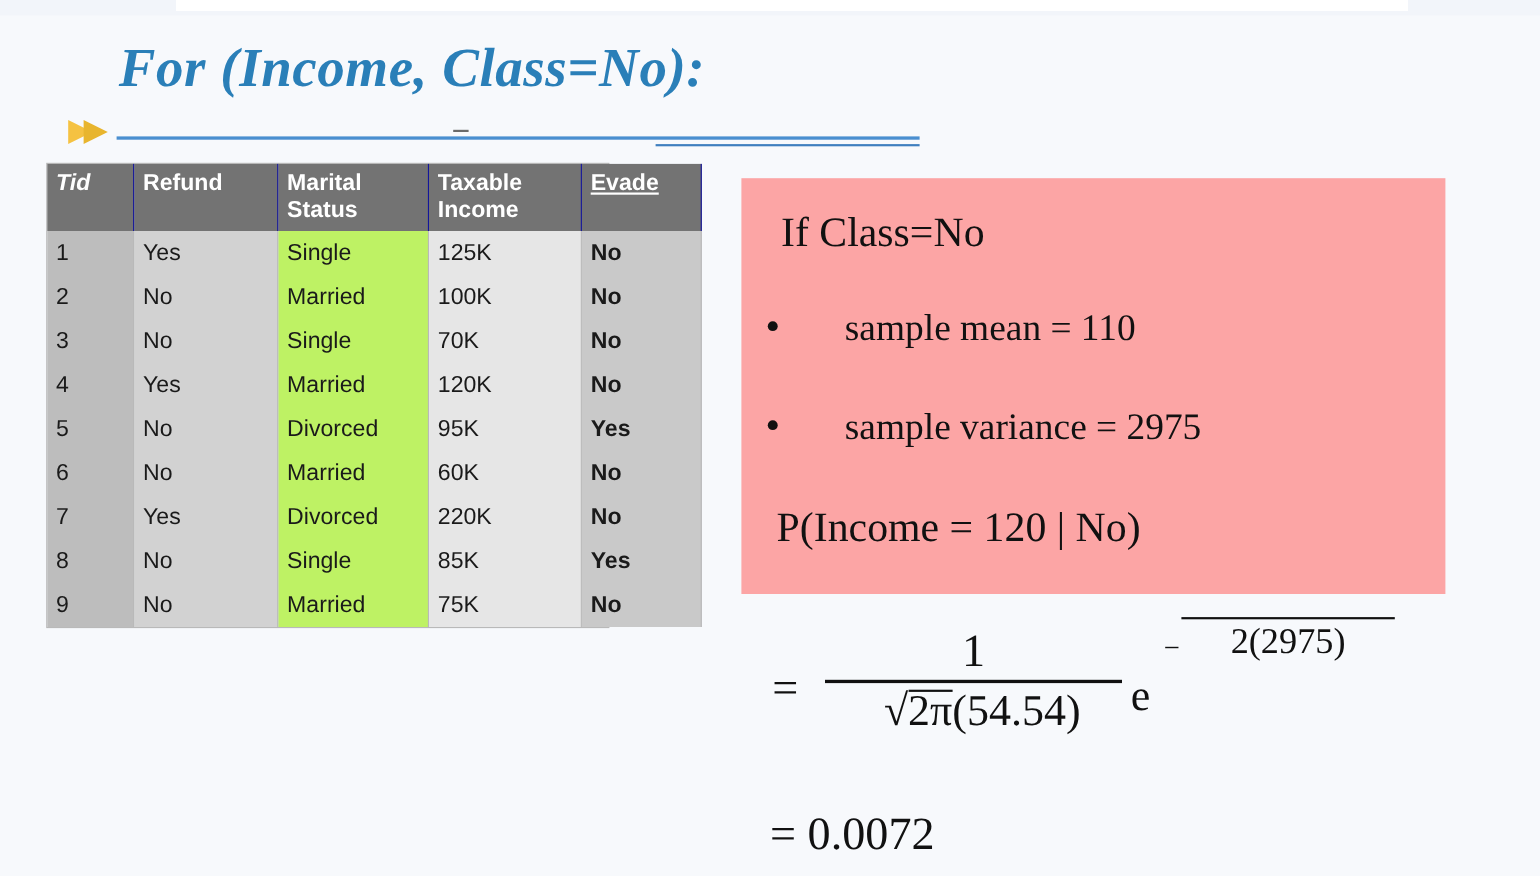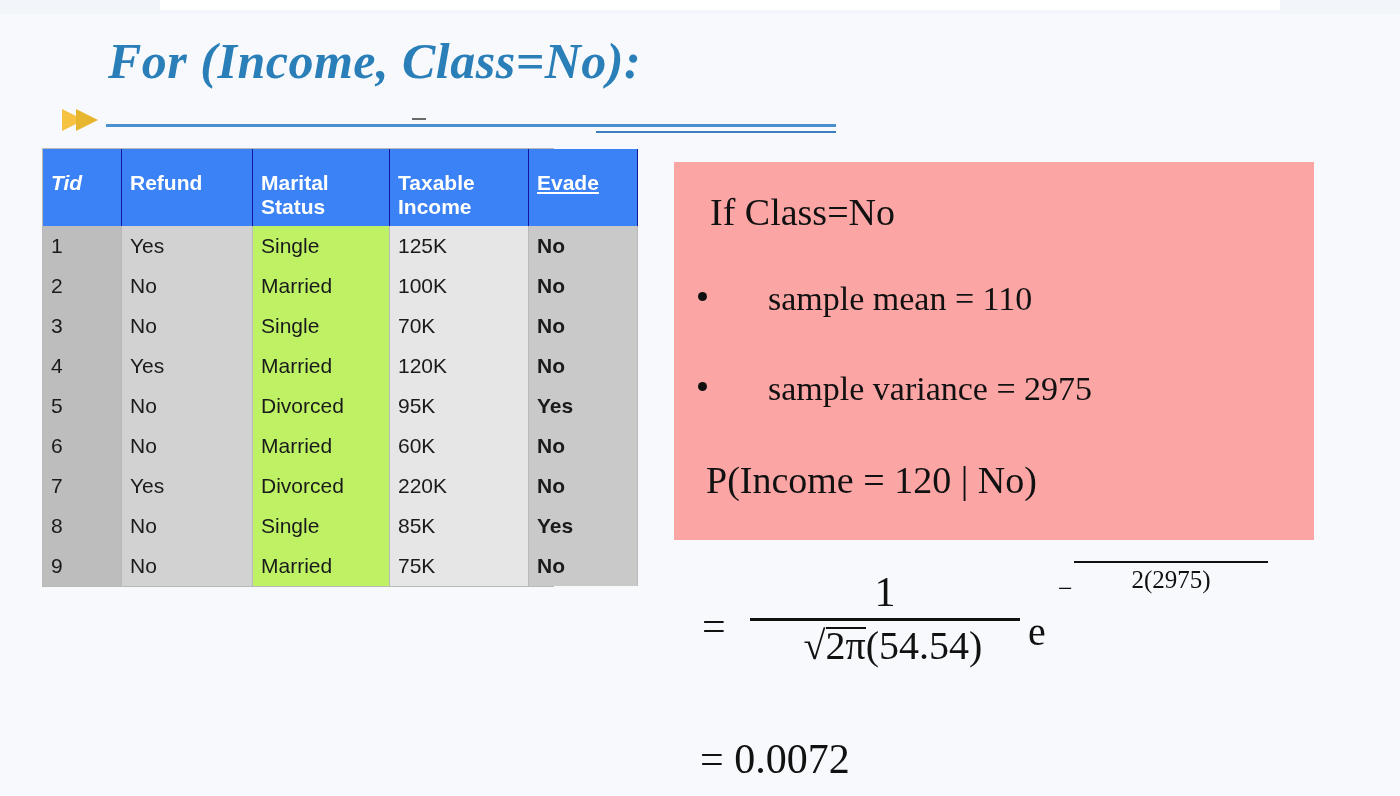--- a/index.html
+++ b/index.html
@@ -105,27 +105,27 @@
     width: 512px;
     border: 1px solid #b9b9b9;
     box-sizing: border-box;
   }
   table.data-table {
     border-collapse: collapse;
     width: 510px;
     table-layout: fixed;
   }
   table.data-table th {
-    background: #3b82f6;
+    background: #737373;
     color: #ffffff;
     font-family: "Liberation Sans", sans-serif;
     font-weight: bold;
     font-size: 21px;
     text-align: left;
-    padding: 22px 8px 8px 8px;
+    padding: 6px 8px 8px 8px;
     vertical-align: top;
     line-height: 1.12;
     border-right: 1px solid #13159c;
   }
   table.data-table th.tid-head {
     font-style: italic;
     font-weight: bold;
     width: 62px;
   }
   table.data-table th.refund-head { width: 114px; }
@@ -278,21 +278,21 @@
   .exp-block .enum {
     font-size: 25px;
     white-space: nowrap;
   }
   .exp-block .ebar {
     height: 2px;
     background: #111111;
     margin: 3px 0;
   }
   .exp-block .eden {
-    font-size: 25px;
+    font-size: 33px;
     white-space: nowrap;
   }
   sup.small { font-size: 0.65em; vertical-align: super; }
 
   .result-line {
     position: absolute;
     top: 735px;
     left: 700px;
     font-family: "Liberation Serif", serif;
     font-size: 42px;

